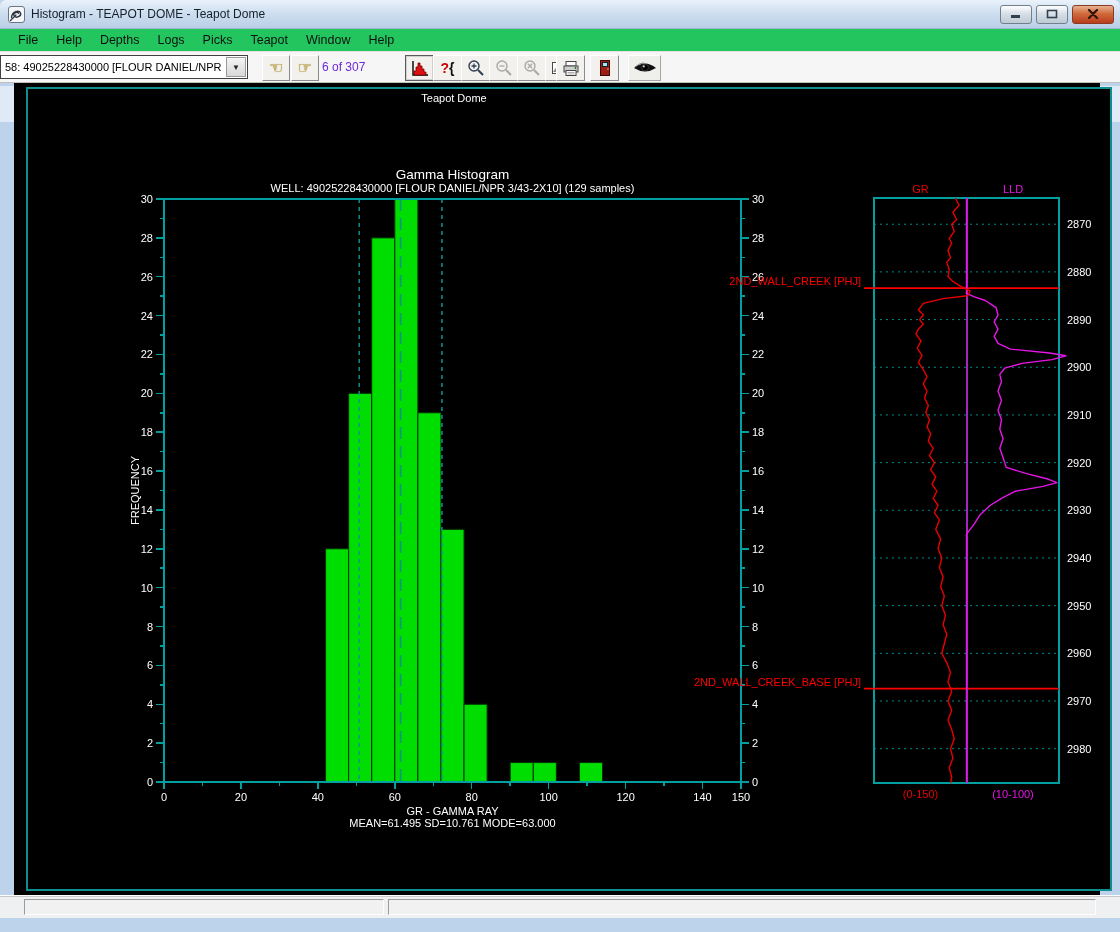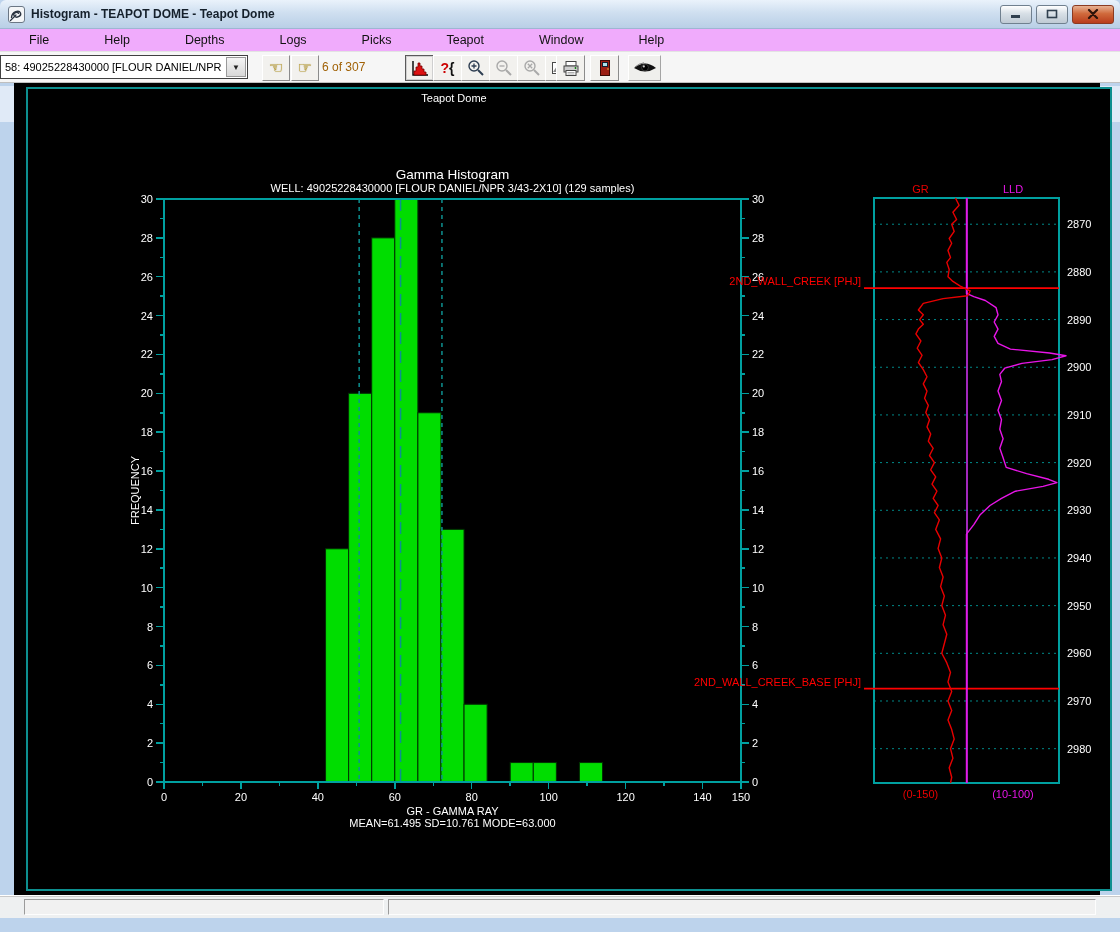--- a/index.html
+++ b/index.html
@@ -3,47 +3,47 @@
 <meta charset="utf-8">
 <style>
   html,body{margin:0;padding:0;width:1120px;height:932px;overflow:hidden;
     font-family:"Liberation Sans",sans-serif;background:#bdd3ec;}
   .window{position:relative;width:1120px;height:932px;display:flex;flex-direction:column;}
   
   .titlebar{height:28px;background:linear-gradient(#eaf2fb,#cfdff0 45%,#b9cfe6);
     border-radius:6px 6px 0 0;border-bottom:1px solid #9eb6d2;
     display:flex;align-items:center;padding:0 6px;flex:0 0 auto;}
   .app-icon{width:17px;height:17px;margin:0 6px 0 2px;flex:0 0 auto;}
-  .title-text{font-size:12px;font-weight:bold;color:#15202b;flex:1 1 auto;}
+  .title-text{font-size:12px;font-weight:normal;color:#15202b;flex:1 1 auto;}
   .wbtn{width:30px;height:17px;border:1px solid #70808f;border-radius:3px;margin-left:4px;
     background:linear-gradient(#ffffff,#d7dfe6 45%,#bfcad4);
     display:flex;align-items:center;justify-content:center;}
   .wbtn.close{width:40px;background:linear-gradient(#e8b293,#d06a3c 45%,#b93d1c);
     border-color:#8a3b22;}
   
-  .menubar{height:22px;background:#f0abfc;border-bottom:1px solid #e3e3e3;
-    display:flex;align-items:center;padding-left:20px;flex:0 0 auto;gap:37px;}
+  .menubar{height:22px;background:#22c55e;border-bottom:1px solid #e3e3e3;
+    display:flex;align-items:center;padding-left:9px;flex:0 0 auto;}
   .menu-item{font-size:12.5px;color:#111;padding:2px 9px;cursor:default;}
   
   .toolbar{height:30px;background:#f6f6f6;border-bottom:1px solid #bfbfbf;
     position:relative;flex:0 0 auto;}
   .combo{position:absolute;left:0;top:3px;width:246px;height:22px;background:#fff;
     border:1px solid #404040;display:flex;align-items:center;}
   .combo-text{flex:1 1 auto;font-size:11px;color:#000;padding-left:4px;white-space:nowrap;overflow:hidden;}
   .combo-arrow{width:18px;height:18px;margin-right:1px;background:linear-gradient(#f4f4f4,#d8d8d8);
     border:1px solid #9a9a9a;display:flex;align-items:center;justify-content:center;
     font-size:8px;color:#222;flex:0 0 auto;}
   .tbtn{position:absolute;top:3px;width:27px;height:24px;background:#f2f1ee;
     border:1px solid;border-color:#ffffff #8b8b8b #8b8b8b #ffffff;
     display:flex;align-items:center;justify-content:center;}
   .tbtn.active{border-color:#5a5a5a;box-shadow:inset 0 0 0 1px #cfcfcf;}
   .tbtn.flat{border-color:#ffffff #a5a5a5 #a5a5a5 #ffffff;background:#efefec;}
   .hand{font-size:16px;line-height:16px;color:#c79b00;text-shadow:0 0 1px #5a4a00;}
   .counter{position:absolute;left:322px;top:0;height:30px;display:flex;align-items:center;
-    font-size:12px;color:#a16207;}
+    font-size:12px;color:#6d28d9;}
   .qbrace{font-size:14px;font-weight:bold;color:#111;}
   .qmark{font-size:14px;font-weight:bold;color:#cc0000;}
   
   .mdi-row{height:812px;display:flex;flex:0 0 auto;}
   .frame-side{width:14px;background:#bdd3ec;flex:0 0 auto;}
   .frame-side .thumb{height:36px;margin-top:3px;background:#e0eaf7;}
   .frame-side.right{width:20px;}
   .mdi{flex:1 1 auto;background:#000;position:relative;}
   .plot-window{position:absolute;left:12px;top:4px;width:1082px;height:800px;
     border:2px solid #0d8f8f;background:#000;}

